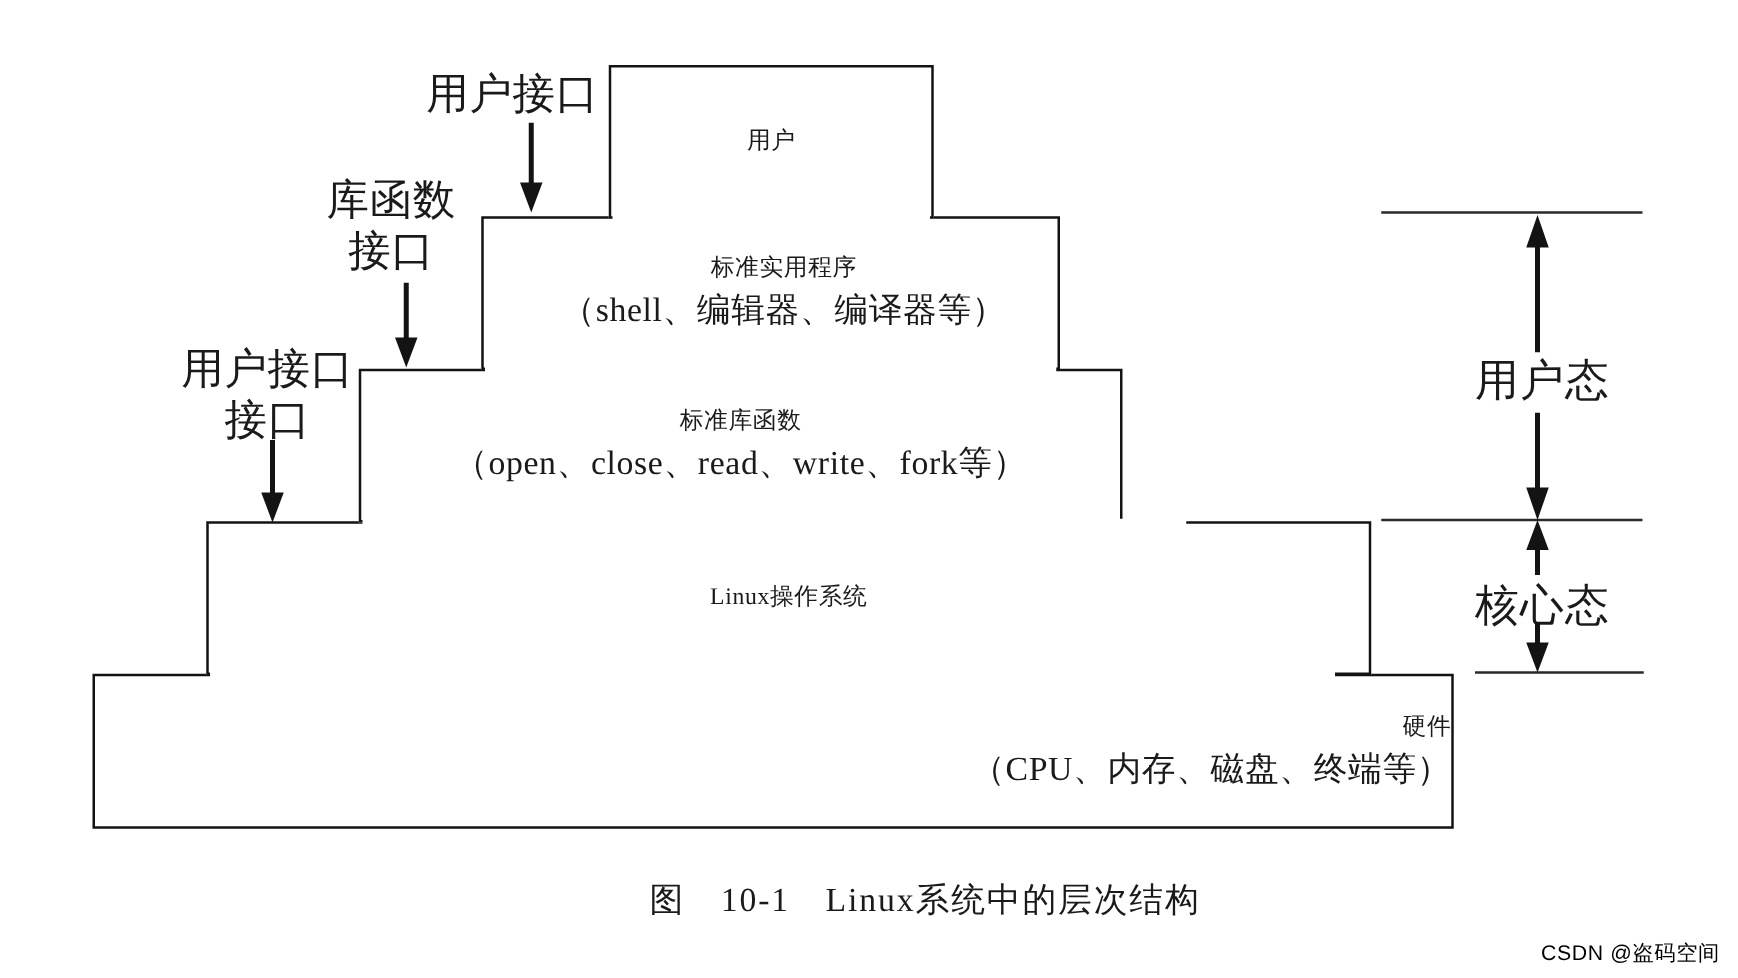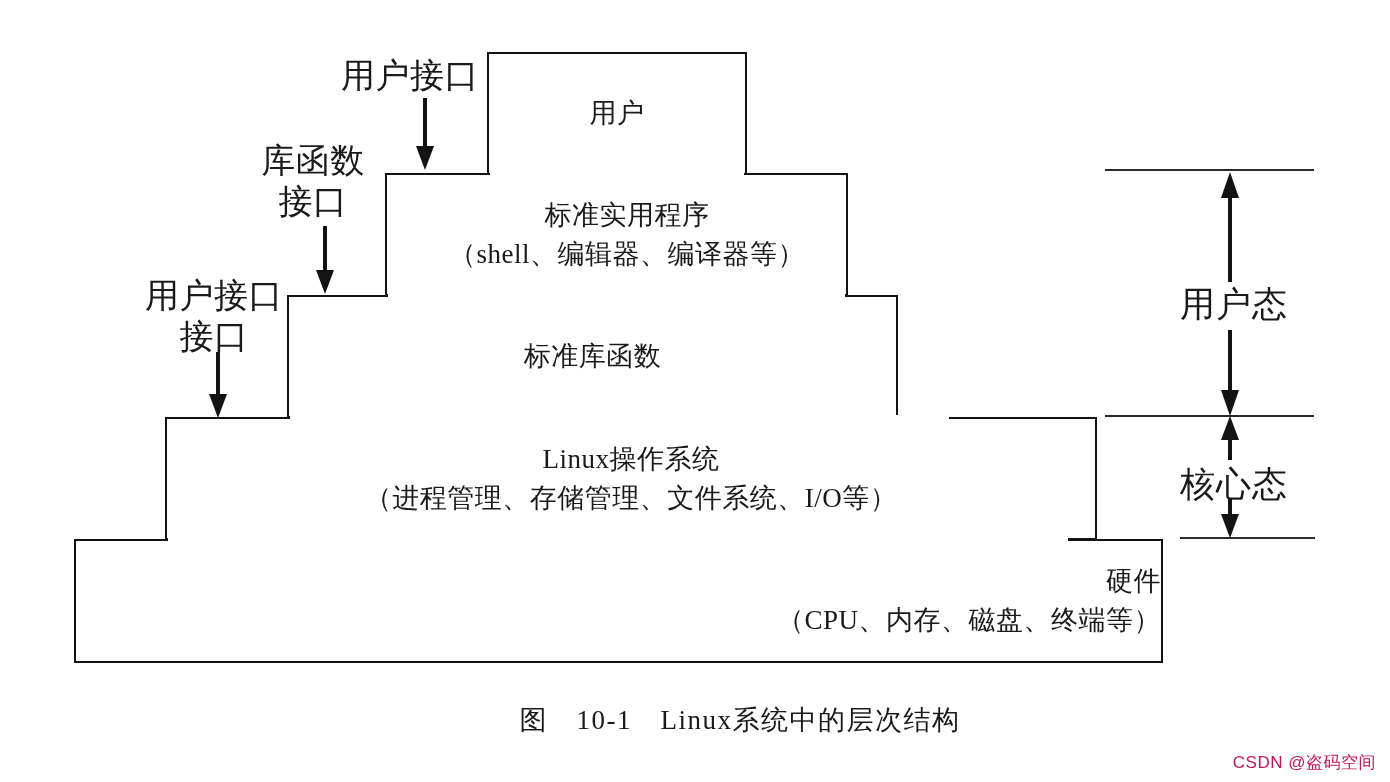--- a/index.html
+++ b/index.html
@@ -28,21 +28,21 @@
     background: #ffffff;
     display: flex;
     flex-direction: column;
     align-items: center;
     justify-content: center;
     text-align: center;
     line-height: 1.28;
     z-index: 3;
   }
   .layer-title {
-    font-size: 27px;
+    font-size: 19px;
     letter-spacing: 0.5px;
     white-space: nowrap;
   }
   .layer-sub {
     font-size: 27px;
     letter-spacing: 0.5px;
     white-space: nowrap;
     margin-top: 4px;
   }
   
@@ -105,21 +105,21 @@
     margin-left: 45px;
   }
 
   
   #watermark {
     position: absolute;
     right: 14px;
     bottom: 8px;
     font-family: "Liberation Sans", "DejaVu Sans", sans-serif;
     font-size: 17px;
-    color: #be185d;
+    color: #000000;
     letter-spacing: 0.5px;
     z-index: 11;
     white-space: nowrap;
   }
 </style>
 </head>
 <body>
 
 <div id="page">
 
@@ -127,25 +127,25 @@
     <div class="layer-title">用户</div>
   </div>
 
   <div class="layer-box" id="layer-1">
     <div class="layer-title">标准实用程序</div>
     <div class="layer-sub">（shell、编辑器、编译器等）</div>
   </div>
 
   <div class="layer-box" id="layer-2">
     <div class="layer-title">标准库函数</div>
+    <div class="layer-sub">（open、close、read、write、fork等）</div>
   </div>
 
   <div class="layer-box" id="layer-3">
     <div class="layer-title">Linux操作系统</div>
-    <div class="layer-sub">（进程管理、存储管理、文件系统、I/O等）</div>
   </div>
 
   <div class="layer-box" id="layer-4">
     <div class="layer-title">硬件</div>
     <div class="layer-sub">（CPU、内存、磁盘、终端等）</div>
   </div>
 
   <div class="seam" style="left:490px;  top:171px; width:254px; height:5px;"></div>
   <div class="seam" style="left:388px;  top:293px; width:457px; height:5px;"></div>
   <div class="seam" style="left:290px;  top:415px; width:659px; height:5px;"></div>

